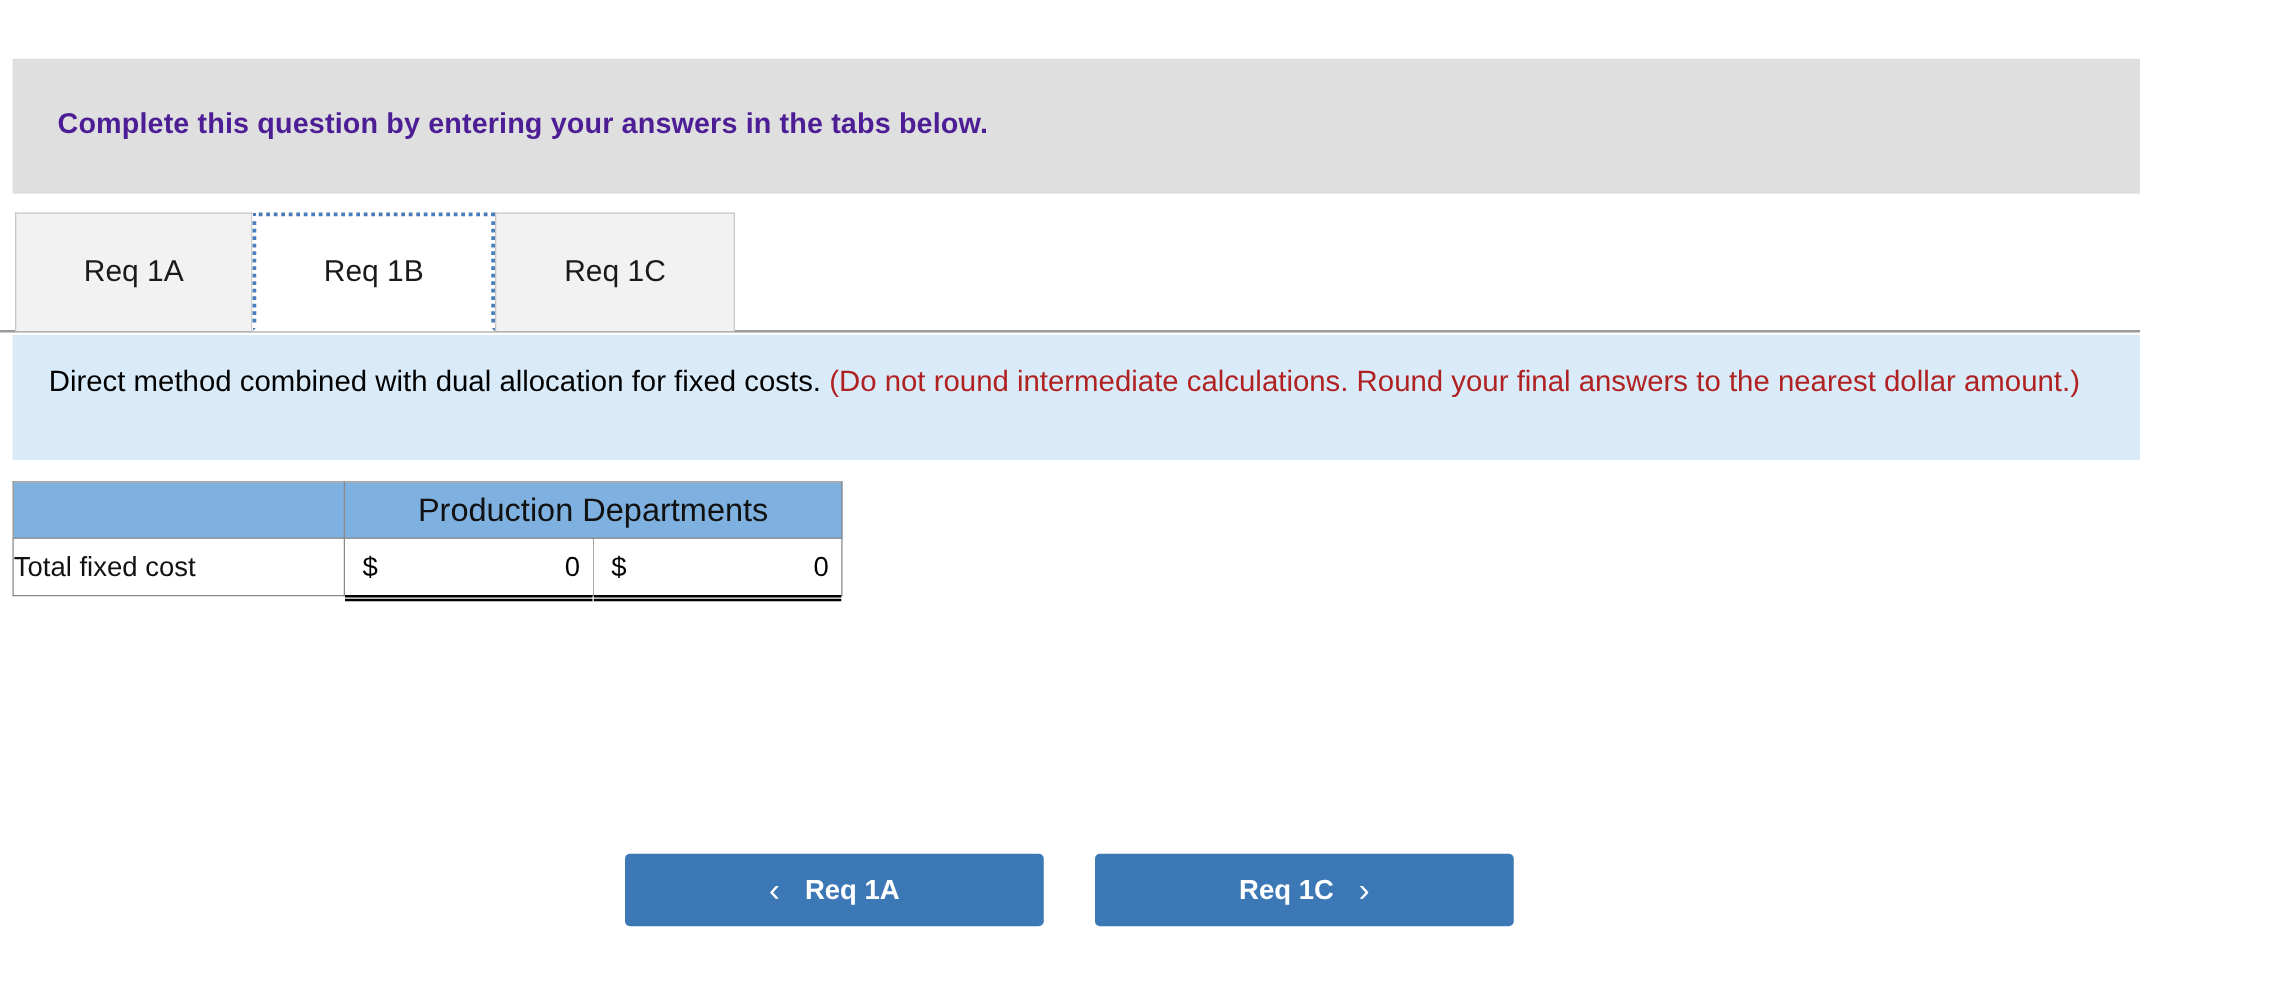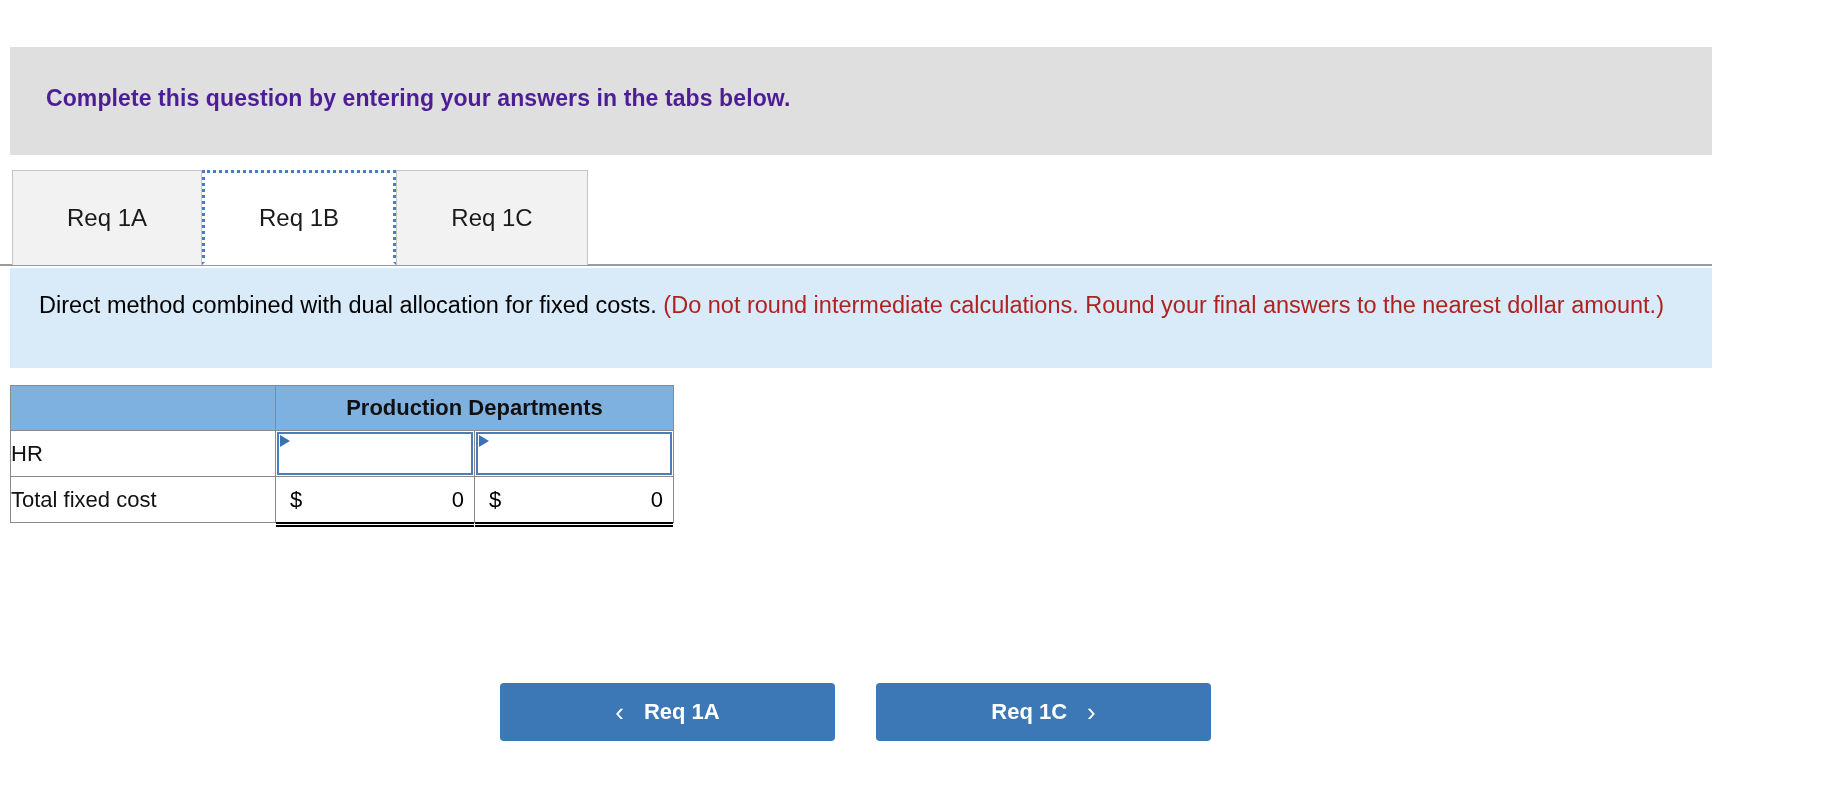--- a/index.html
+++ b/index.html
@@ -111,22 +111,22 @@
     border: 1px solid #8a8a8a;
     padding: 0;
     margin: 0;
     box-sizing: border-box;
   }
   .col-provider { width: 265px; }
   .col-dept     { width: 199px; }
 
   .hdr {
     background: #7fb1e0;
-    font-weight: bold;
-    font-size: 22px;
+    font-weight: normal;
+    font-size: 26px;
     text-align: center;
     height: 45px;
     color: #111111;
   }
   .hdr.blank { background: #7fb1e0; }
 
   .rowlabel {
     text-align: left;
     padding-left: 10px;
     height: 46px;
@@ -247,31 +247,20 @@
     <col class="col-provider">
       <col class="col-dept">
       <col class="col-dept">
   </colgroup>
   <tbody>
     <tr>
       <td class="hdr blank"></td>
       <td class="hdr" colspan="2">Production Departments</td>
     </tr>
 
-    <tr>
-      <td class="rowlabel">HR</td>
-      <td class="inputcell">
-        <span class="cell-marker"></span>
-        <input class="cell-input" type="text" value="" style="">
-      </td>
-      <td class="inputcell">
-        <span class="cell-marker"></span>
-        <input class="cell-input" type="text" value="" style="">
-      </td>
-    </tr>
 
 
 
     <tr>
       <td class="rowlabel">Total fixed cost</td>
       <td class="totalcell">
         <div class="total-inner">
           <span>$</span>
           <span>0</span>
         </div>

